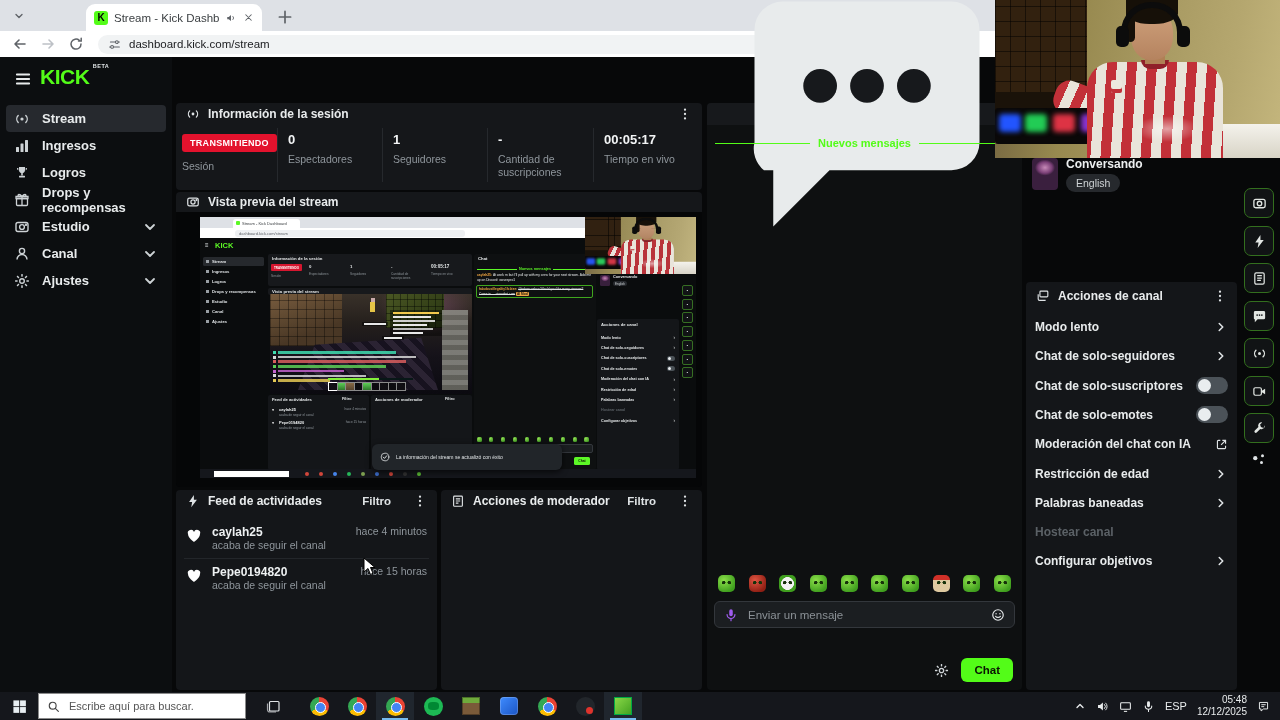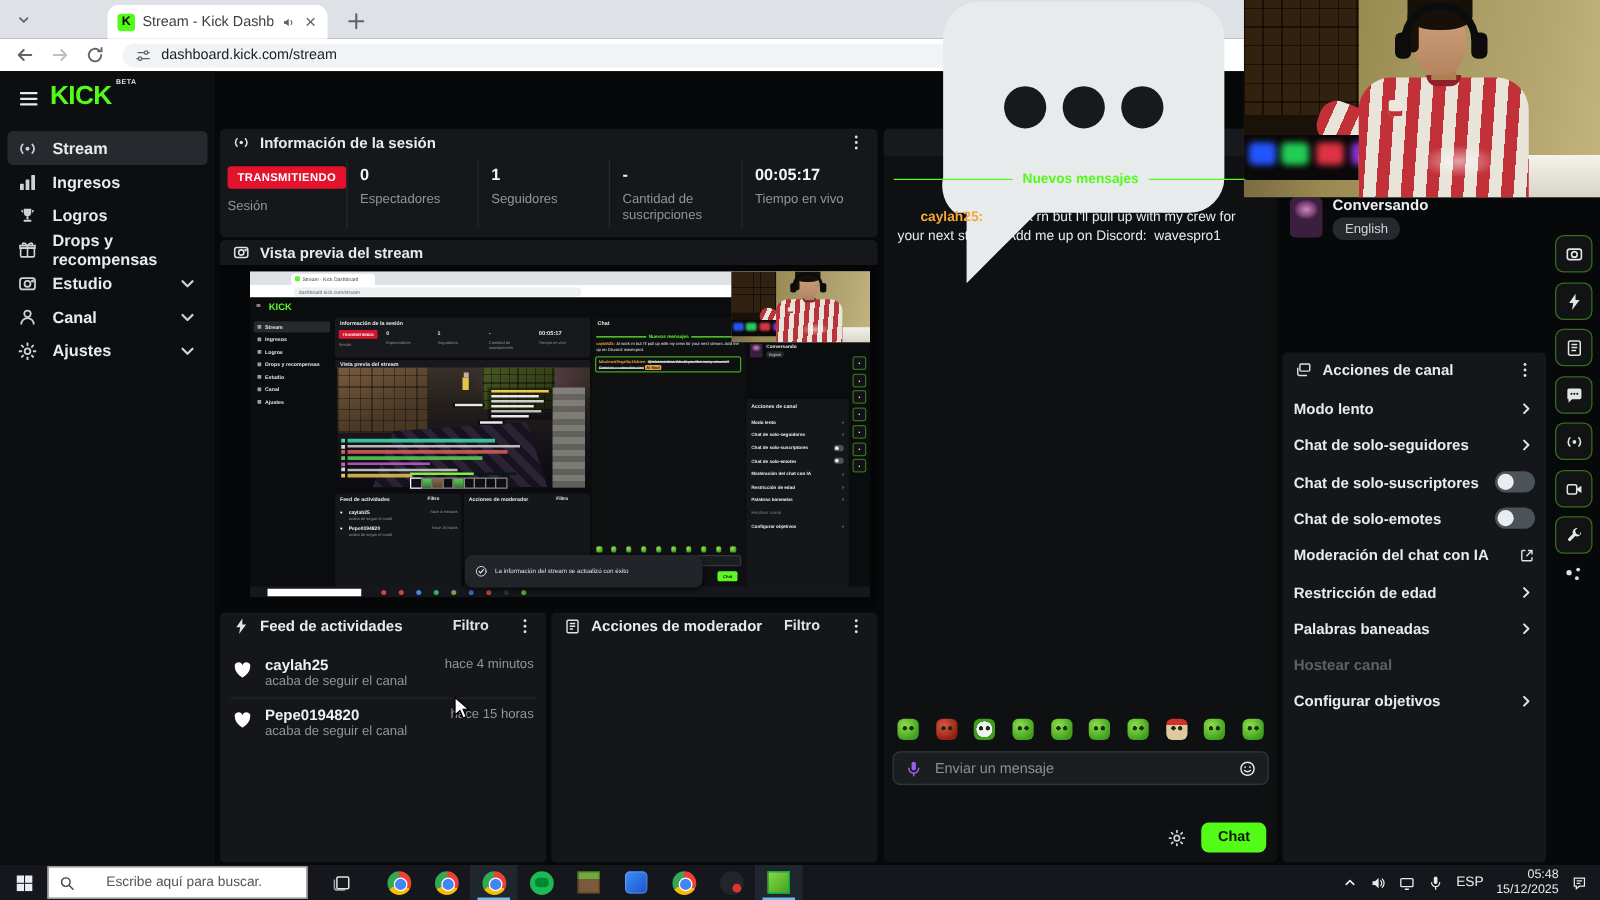--- a/index.html
+++ b/index.html
@@ -158,21 +158,21 @@
   .wc-hairL{position:absolute;left:131px;top:12px;width:9px;height:30px;border-radius:0 0 5px 5px;background:#161008;}
   .wc-band{position:absolute;left:126px;top:2px;width:62px;height:30px;border:6px solid #0c0c0c;border-bottom:0;border-radius:32px 32px 0 0;}
   .wc-cupL{position:absolute;left:121px;top:26px;width:13px;height:21px;border-radius:5px;background:#0c0c0c;}
   .wc-cupR{position:absolute;left:182px;top:26px;width:13px;height:21px;border-radius:5px;background:#0c0c0c;}
   .wc-arm{position:absolute;left:58px;top:88px;width:72px;height:34px;border-radius:14px;transform:rotate(20deg);background:repeating-linear-gradient(94deg,#c23038 0 10px,#e9e4da 10px 20px);}
 
   
   .taskbar{left:0;top:692px;width:1280px;height:28px;background:#15171c;display:flex;align-items:center;}
   .tb-start{width:38px;height:28px;display:flex;align-items:center;justify-content:center;color:#e8eef2;}
   .tb-start .ic{width:15px;height:15px;}
-  .tb-search{width:208px;height:26px;background:#fff;border:1px solid #8a8a8a;display:flex;align-items:center;gap:23px;padding:0 8px;}
+  .tb-search{width:208px;height:26px;background:#fff;border:1px solid #8a8a8a;display:flex;align-items:center;gap:7px;padding:0 8px;}
   .tb-search .ic{width:13px;height:13px;color:#444;}
   .tb-search input{flex:1;border:0;outline:0;background:transparent;font-size:11px;color:#333;}
   .tb-search input::placeholder{color:#555;}
   .tb-tv{width:40px;height:28px;display:flex;align-items:center;justify-content:center;color:#dfe3e5;margin-left:8px;}
   .tb-tv .ic{width:16px;height:16px;}
   .tb-apps{display:flex;height:28px;margin-left:6px;}
   .tb-app{width:38px;height:28px;display:flex;align-items:center;justify-content:center;position:relative;}
   .tb-app.active{background:#20262e;}
   .tb-app.active::after{content:"";position:absolute;left:6px;right:6px;bottom:0;height:2px;background:#76b9ed;}
   .app-chrome{width:19px;height:19px;border-radius:50%;background:conic-gradient(#ea4335 0 33%,#fbbc05 0 66%,#34a853 0 100%);position:relative;}
@@ -780,23 +780,20 @@
             <circle cx="10.5" cy="6.5" r=".9" fill="#17191c"></circle>
           </svg>
         </span>
       <span>Chat</span>
     </div>
     <div class="nm-divider">
       <span class="line"></span>
       <span class="lbl">Nuevos mensajes</span>
       <span class="line"></span>
     </div>
-    <div class="msg" style="top:48px">
-      <span class="uname">caylah25</span><span class="uname">: </span><span>At work rn but I'll pull up with my crew for your next stream. Add me up on Discord:  wavespro1</span>
-    </div>
     <div class="emote-row" id="emote-row">
         <span class="emote"></span>
         <span class="emote red"></span>
         <span class="emote clown"></span>
         <span class="emote"></span>
         <span class="emote"></span>
         <span class="emote"></span>
         <span class="emote"></span>
         <span class="emote fez"></span>
         <span class="emote"></span>
@@ -1095,21 +1092,21 @@
         </span>
       <span class="ic">
           <svg viewBox="0 0 16 16" fill="none" stroke="currentColor" stroke-width="1.3">
             <rect x="6.2" y="1.5" width="3.6" height="7.5" rx="1.8" fill="currentColor" stroke="none"></rect>
             <path d="M4 7.5a4 4 0 008 0M8 11.5v2.5" stroke-linecap="round"></path>
           </svg>
         </span>
       <span class="tray-lang">ESP</span>
       <div class="tray-clock">
         <div>05:48</div>
-        <div>15/12/2025</div>
+        <div>12/12/2025</div>
       </div>
       <span class="ic tray-notif">
           <svg viewBox="0 0 16 16" fill="none" stroke="currentColor" stroke-width="1.2">
             <path d="M3 3h10v8H8l-3 2.5V11H3z"></path>
             <path d="M5.3 5.8h5.4M5.3 8.2h3.6"></path>
           </svg>
         </span>
     </div>
   </div>
 

